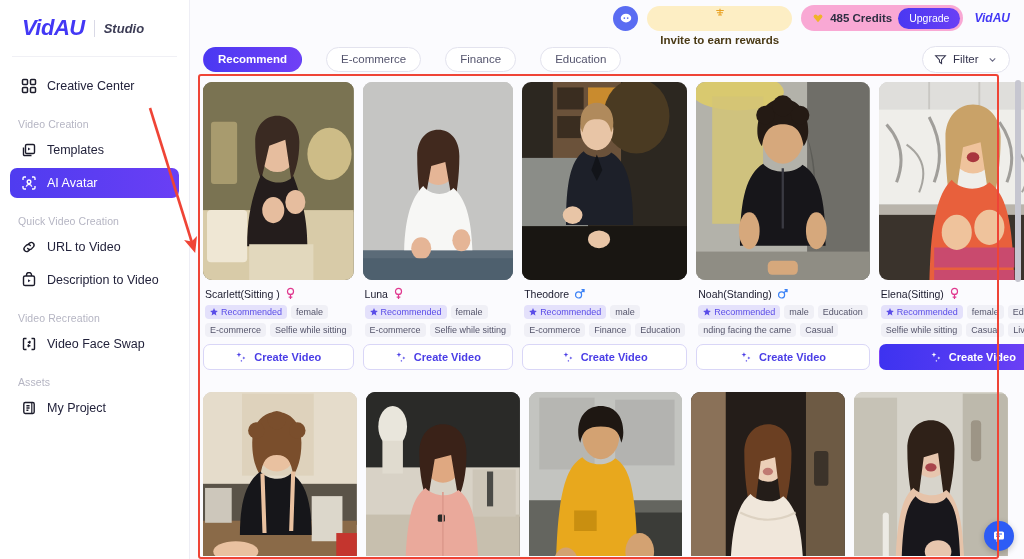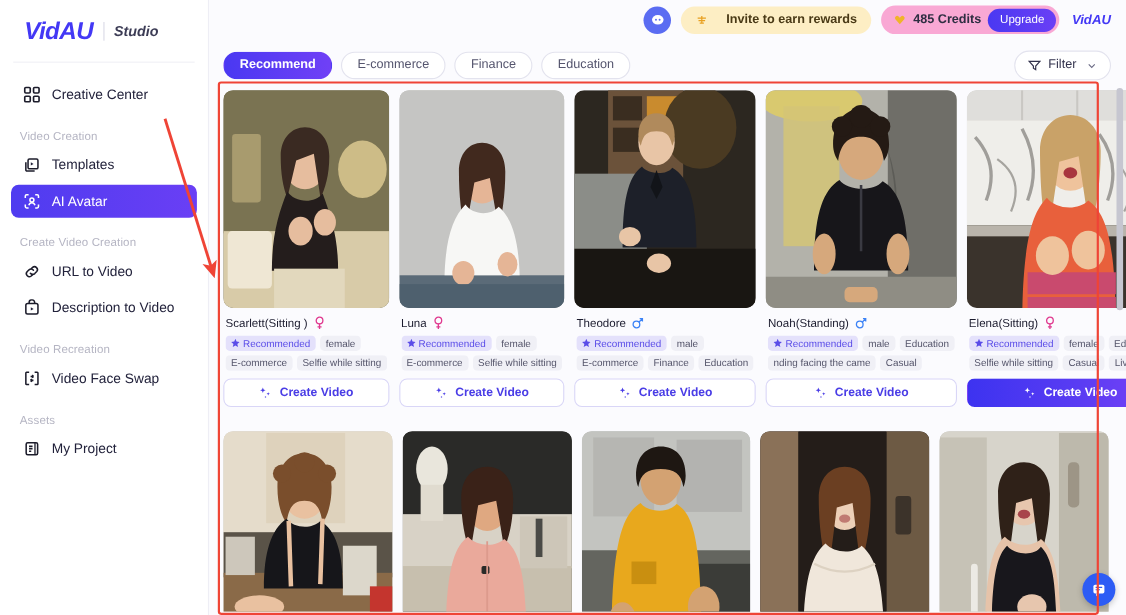--- a/index.html
+++ b/index.html
@@ -54,21 +54,21 @@
   }
   .discord-btn {
     width: 25px; height: 25px; border-radius: 50%;
     background: #5a6cf2; display: flex; align-items: center; justify-content: center;
     cursor: pointer;
   }
   .invite-pill {
     display: flex; align-items: center; gap: 16px;
     height: 25px; padding: 0 13px; border-radius: 13px;
     background: #fdeec4; color: #4a3a16; font-size: 11.5px; font-weight: bold;
-    cursor: pointer; white-space: nowrap;
+    cursor: pointer; white-space: nowrap; flex-direction: column;
   }
   .credits-pill {
     display: flex; align-items: center; gap: 6px;
     height: 26px; padding: 0 3px 0 11px; border-radius: 13px;
     background: #f9a8d4; font-size: 11.5px; font-weight: bold; color: #2e2e42;
     cursor: pointer; white-space: nowrap;
   }
   .upgrade-btn {
     height: 21px; padding: 0 11px; border-radius: 11px; border: none;
     background: linear-gradient(90deg,#4a38f2,#6a3ff5);
@@ -77,21 +77,21 @@
   }
   .vidau-mini {
     font-size: 12px; font-weight: bold; font-style: italic; color: #4338f5;
     cursor: pointer; padding-left: 2px;
   }
 
   .tabrow {
     display: flex; align-items: center; justify-content: space-between;
     padding: 4px 14px 0 13px; height: 42px;
   }
-  .tabs { display: flex; gap: 8px; align-items: center; }
+  .tabs { display: flex; gap: 24px; align-items: center; }
   .tab {
     height: 25px; padding: 0 14px; border-radius: 13px;
     border: 1px solid #e3e3ee; background: #fff; color: #55556e;
     font-size: 11.5px; display: flex; align-items: center; cursor: pointer;
     font-family: "Liberation Sans", sans-serif; white-space: nowrap;
   }
   .tab.active {
     background: linear-gradient(90deg,#4a38f2,#7040f6);
     color: #fff; border-color: transparent; font-weight: bold;
   }
@@ -211,21 +211,21 @@
             <path d="M11 2h1.8A1.2 1.2 0 0 1 14 3.2V5"></path>
             <path d="M14 11v1.8a1.2 1.2 0 0 1-1.2 1.2H11"></path>
             <path d="M5 14H3.2A1.2 1.2 0 0 1 2 12.8V11"></path>
             <circle cx="8" cy="6.8" r="1.8"></circle>
             <path d="M5.2 11.6c.5-1.5 1.5-2.2 2.8-2.2s2.3.7 2.8 2.2"></path>
           </svg>
       </span>
       <span>AI Avatar</span>
     </div>
 
-    <div class="nav-group-label">Create Video Creation</div>
+    <div class="nav-group-label">Quick Video Creation</div>
 
     <div class="nav-item">
       <span class="ico">
         <svg viewBox="0 0 16 16" fill="none" stroke-width="1.4" stroke-linecap="round">
             <path d="M6.6 9.4a2.7 2.7 0 0 0 4 .3l1.8-1.8a2.7 2.7 0 0 0-3.8-3.8l-1 1"></path>
             <path d="M9.4 6.6a2.7 2.7 0 0 0-4-.3L3.6 8.1a2.7 2.7 0 0 0 3.8 3.8l1-1"></path>
           </svg>
       </span>
       <span>URL to Video</span>
     </div>

